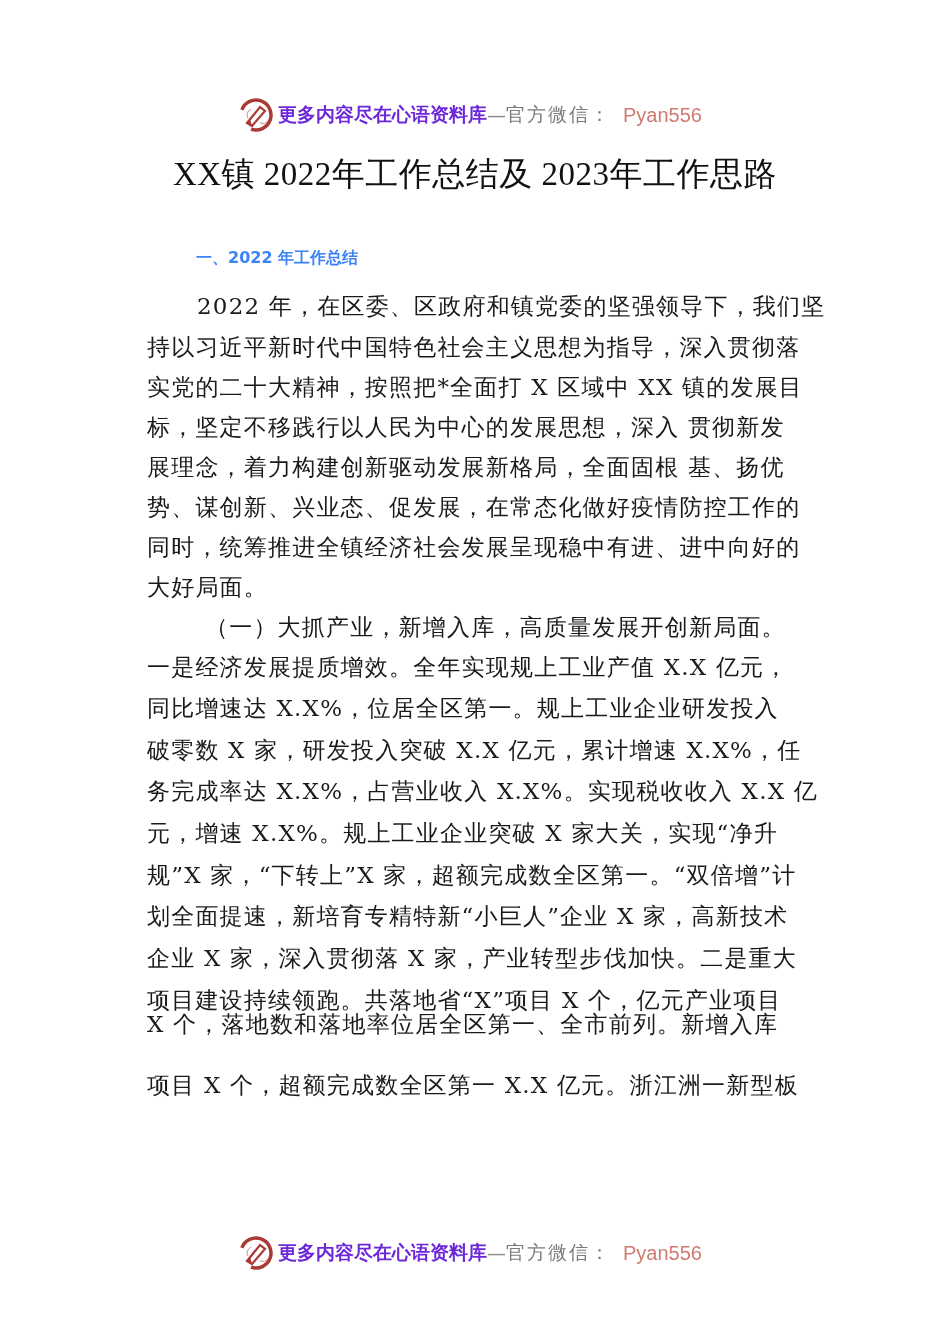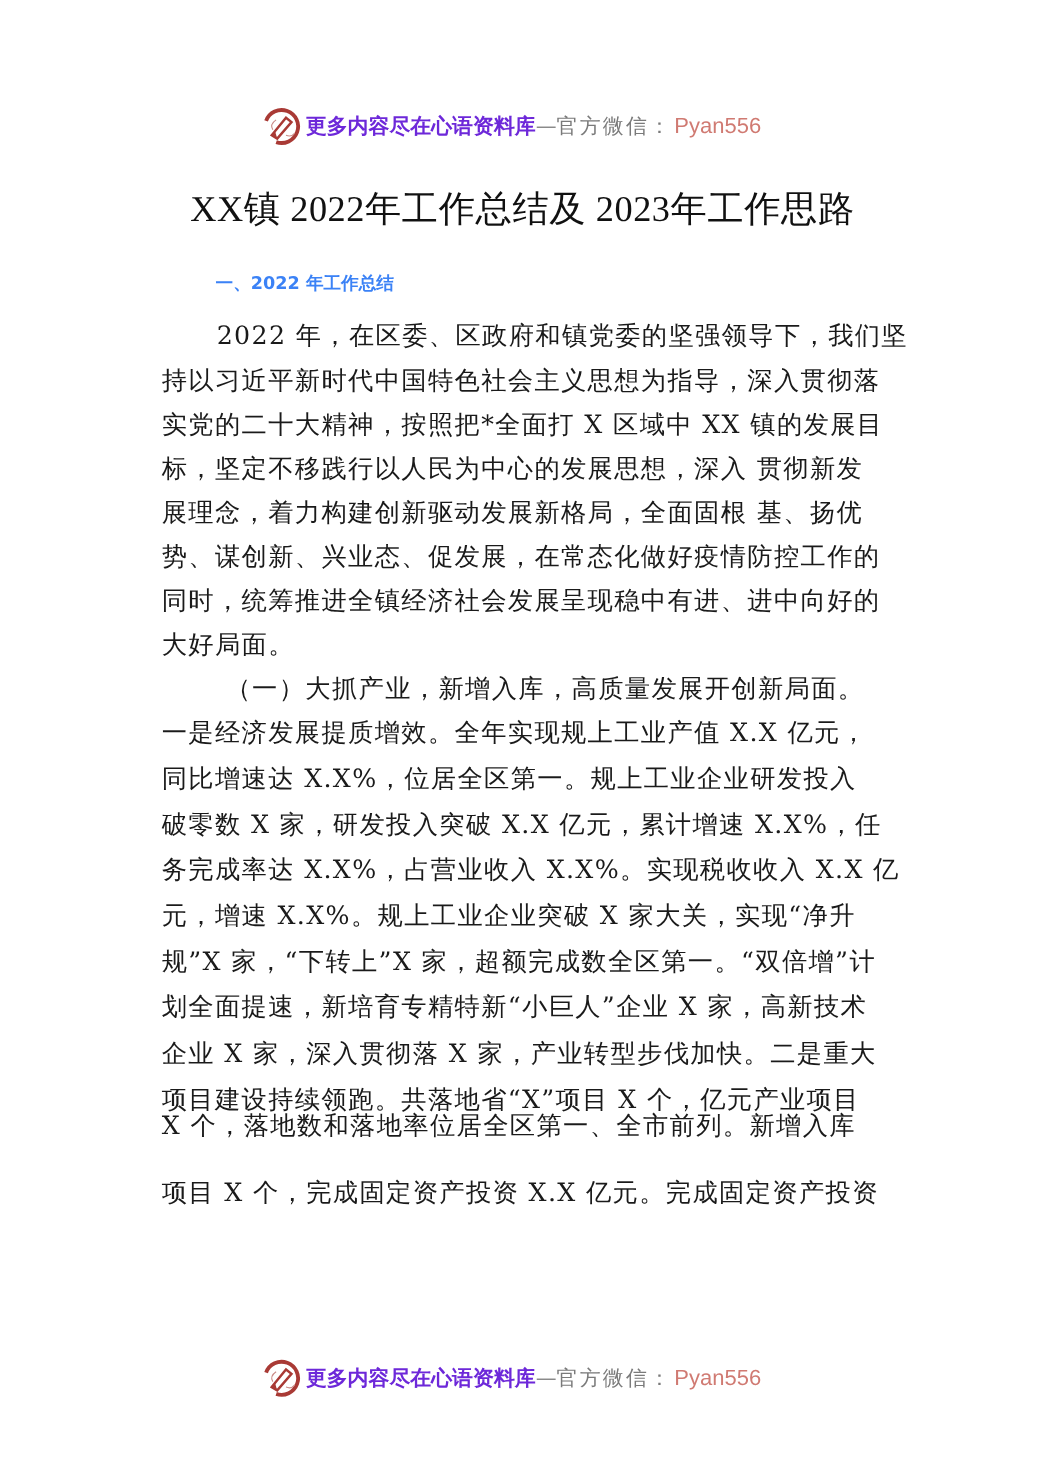--- a/index.html
+++ b/index.html
@@ -46,33 +46,32 @@
   .banner .official {
     font-family: "DejaVu Serif", "Liberation Serif", serif;
     font-size: 19px;
     color: #7a7a7a;
     letter-spacing: 2px;
   }
   .banner .wechat-id {
     font-family: "Liberation Sans", "DejaVu Sans", sans-serif;
     font-size: 20px;
     color: #d07a72;
-    margin-left: 2px;
+    margin-left: 12px;
   }
   .doc-title {
     position: absolute;
     top: 152px;
     left: 0;
     width: 950px;
     text-align: center;
     font-size: 33px;
     letter-spacing: 0.5px;
     color: #111;
     font-family: "Liberation Serif", "DejaVu Serif", serif;
-    margin-top: 16px;
   }
   .heading1 {
     position: absolute;
     top: 248px;
     left: 196px;
     font-size: 16px;
     font-weight: bold;
     font-family: "DejaVu Sans", "Liberation Sans", sans-serif;
     color: #3b82f6;
   }
@@ -128,21 +127,21 @@
   <div class="line" style="top:652px;">一是经济发展提质增效。全年实现规上工业产值 X.X 亿元，</div>
   <div class="line" style="top:693px;">同比增速达 X.X%，位居全区第一。规上工业企业研发投入</div>
   <div class="line" style="top:735px;">破零数 X 家，研发投入突破 X.X 亿元，累计增速 X.X%，任</div>
   <div class="line" style="top:776px;">务完成率达 X.X%，占营业收入 X.X%。实现税收收入 X.X 亿</div>
   <div class="line" style="top:818px;">元，增速 X.X%。规上工业企业突破 X 家大关，实现“净升</div>
   <div class="line" style="top:860px;">规”X 家，“下转上”X 家，超额完成数全区第一。“双倍增”计</div>
   <div class="line" style="top:901px;">划全面提速，新培育专精特新“小巨人”企业 X 家，高新技术</div>
   <div class="line" style="top:943px;">企业 X 家，深入贯彻落 X 家，产业转型步伐加快。二是重大</div>
   <div class="line" style="top:985px;">项目建设持续领跑。共落地省“X”项目 X 个，亿元产业项目</div>
   <div class="line" style="top:1009px;">X 个，落地数和落地率位居全区第一、全市前列。新增入库</div>
-  <div class="line" style="top:1070px;">项目 X 个，完成固定资产投资 X.X 亿元。完成固定资产投资</div>
+  <div class="line" style="top:1070px;">项目 X 个，超额完成数全区第一 X.X 亿元。浙江洲一新型板</div>
 </div>
 
 <div class="banner bottom">
   <span class="logo">
     <svg width="36" height="36" viewBox="0 0 36 36">
       <circle cx="18" cy="18" r="15" fill="none" stroke="#a93a35" stroke-width="3.5" stroke-dasharray="70 24" transform="rotate(200 18 18)"></circle>
       <path d="M9 26 L22 10 L27 14 L14 29 Z" fill="#ffffff" stroke="#a93a35" stroke-width="2.2"></path>
       <path d="M9 26 L12 22 L14 29 Z" fill="#a93a35"></path>
       <path d="M13 12 Q7 16 10 21" fill="none" stroke="#c98a86" stroke-width="1"></path>
       <path d="M22 26 Q27 28 30 24" fill="none" stroke="#c98a86" stroke-width="1"></path>

